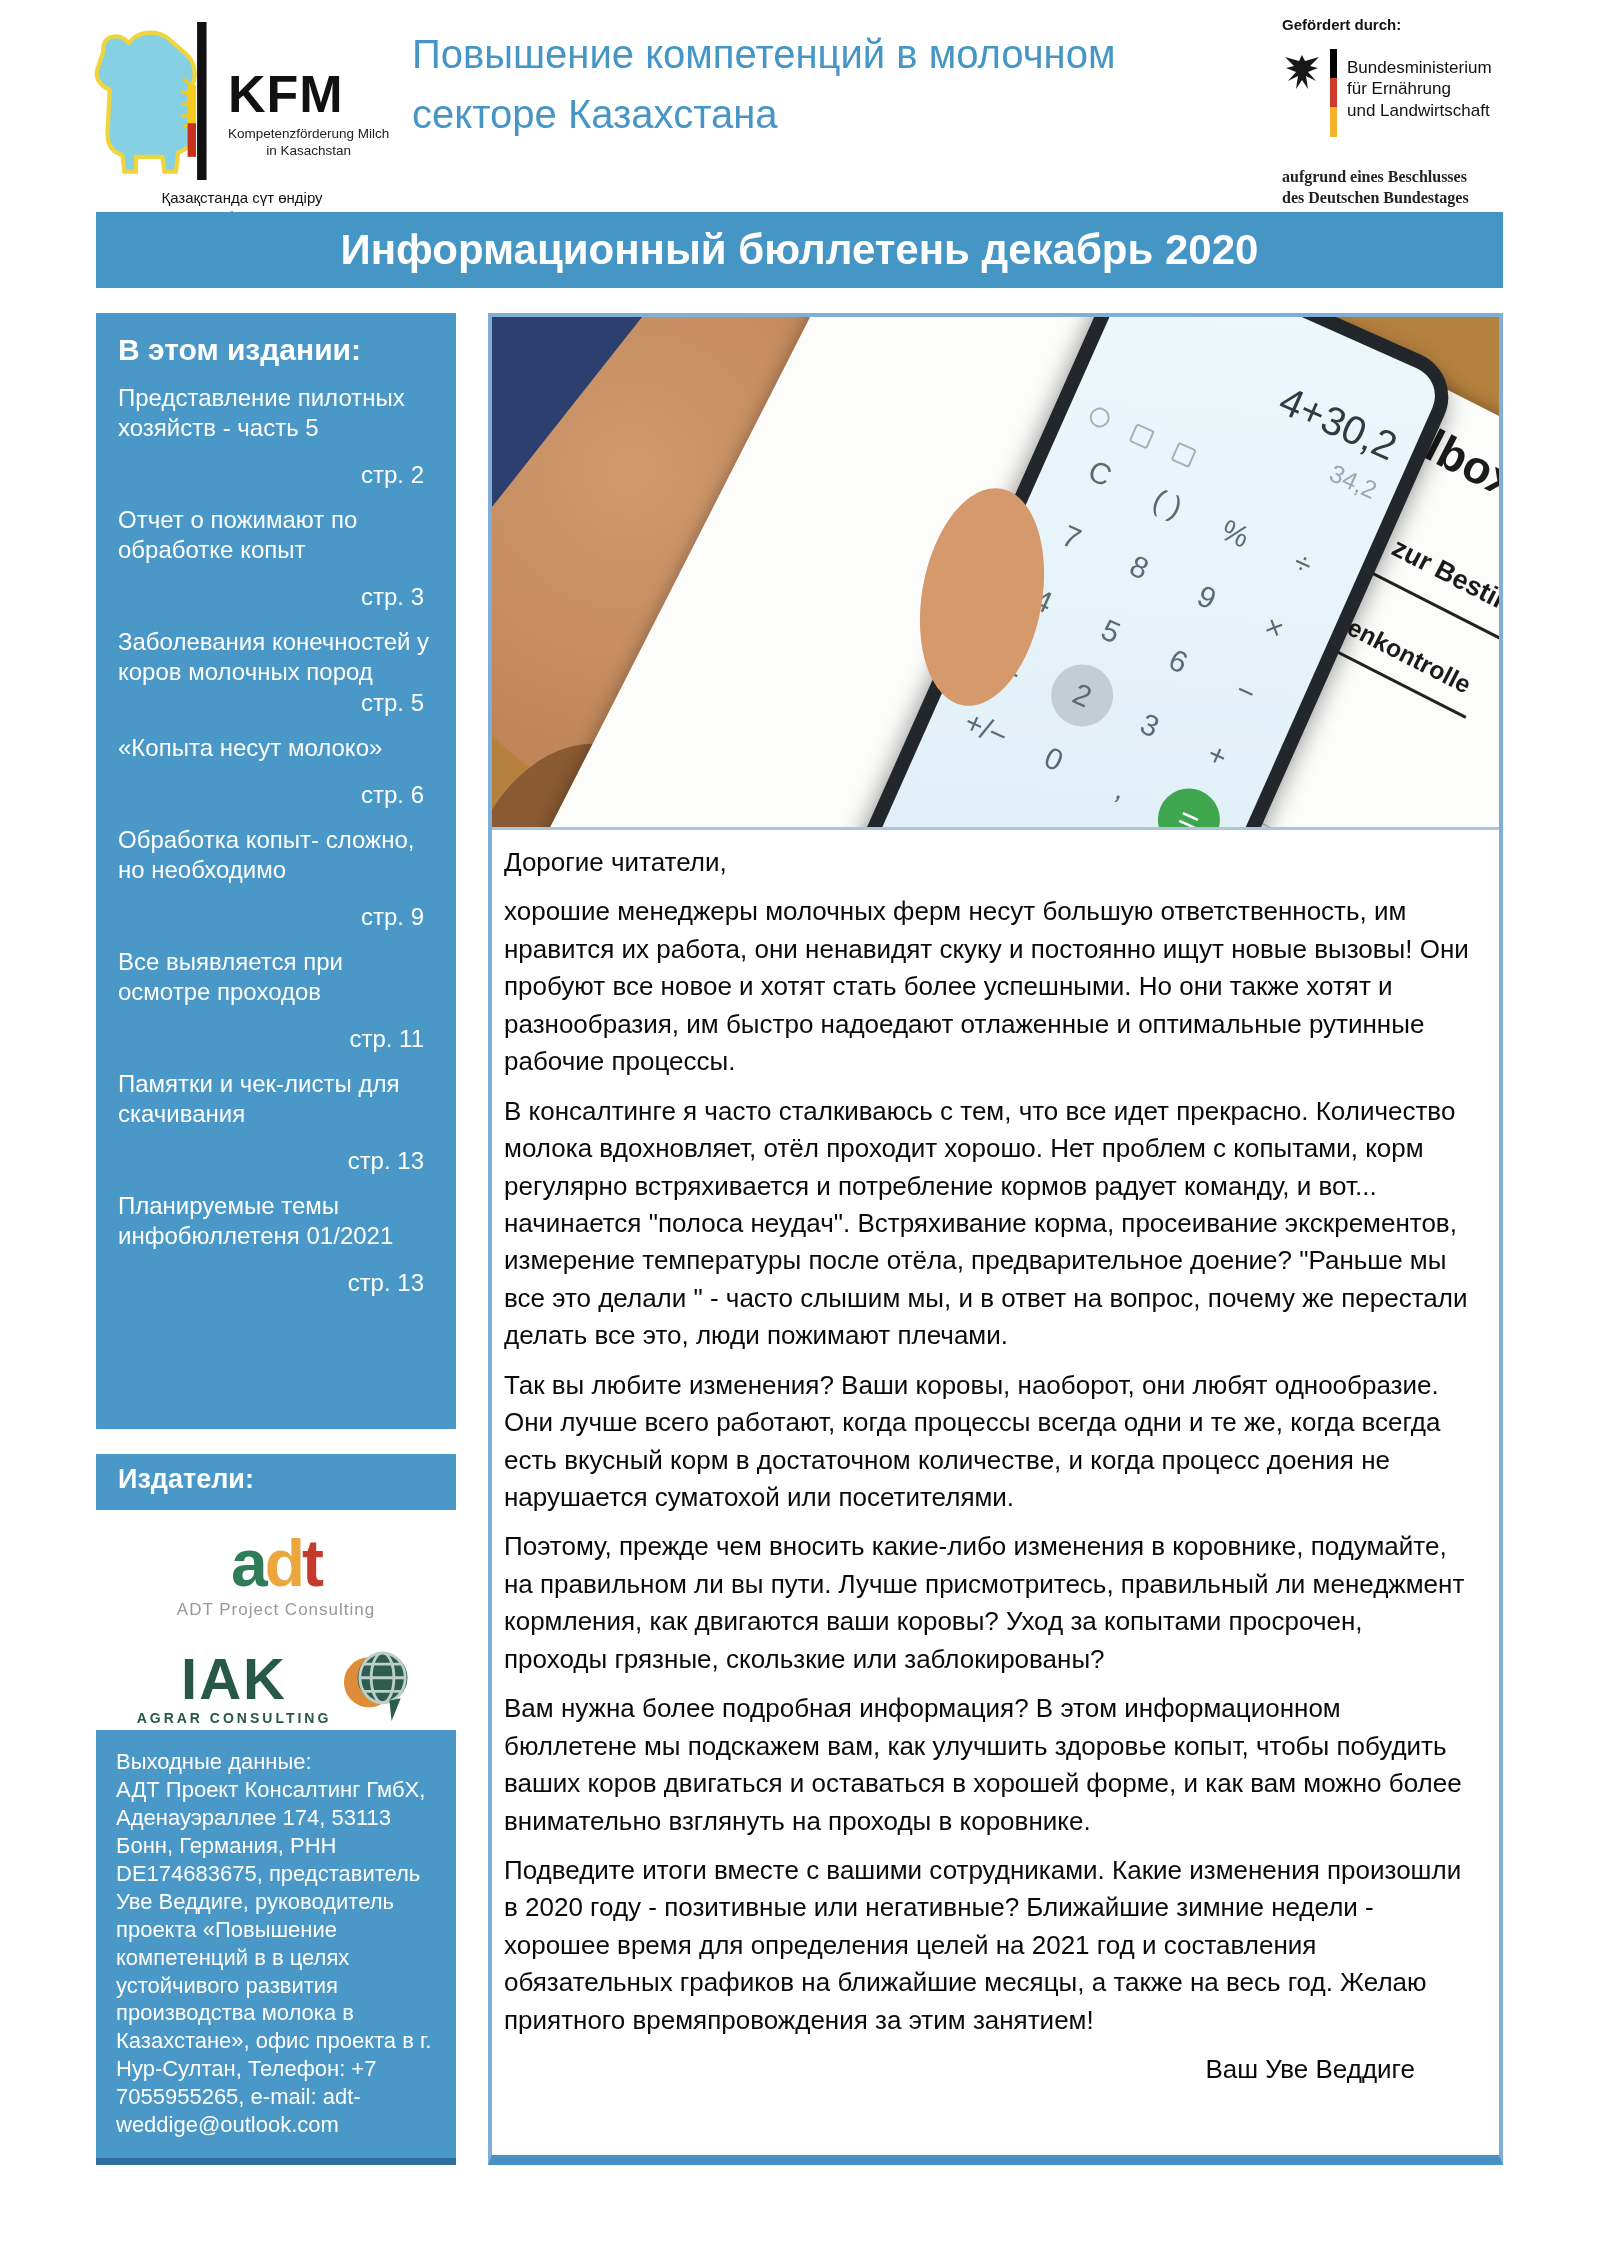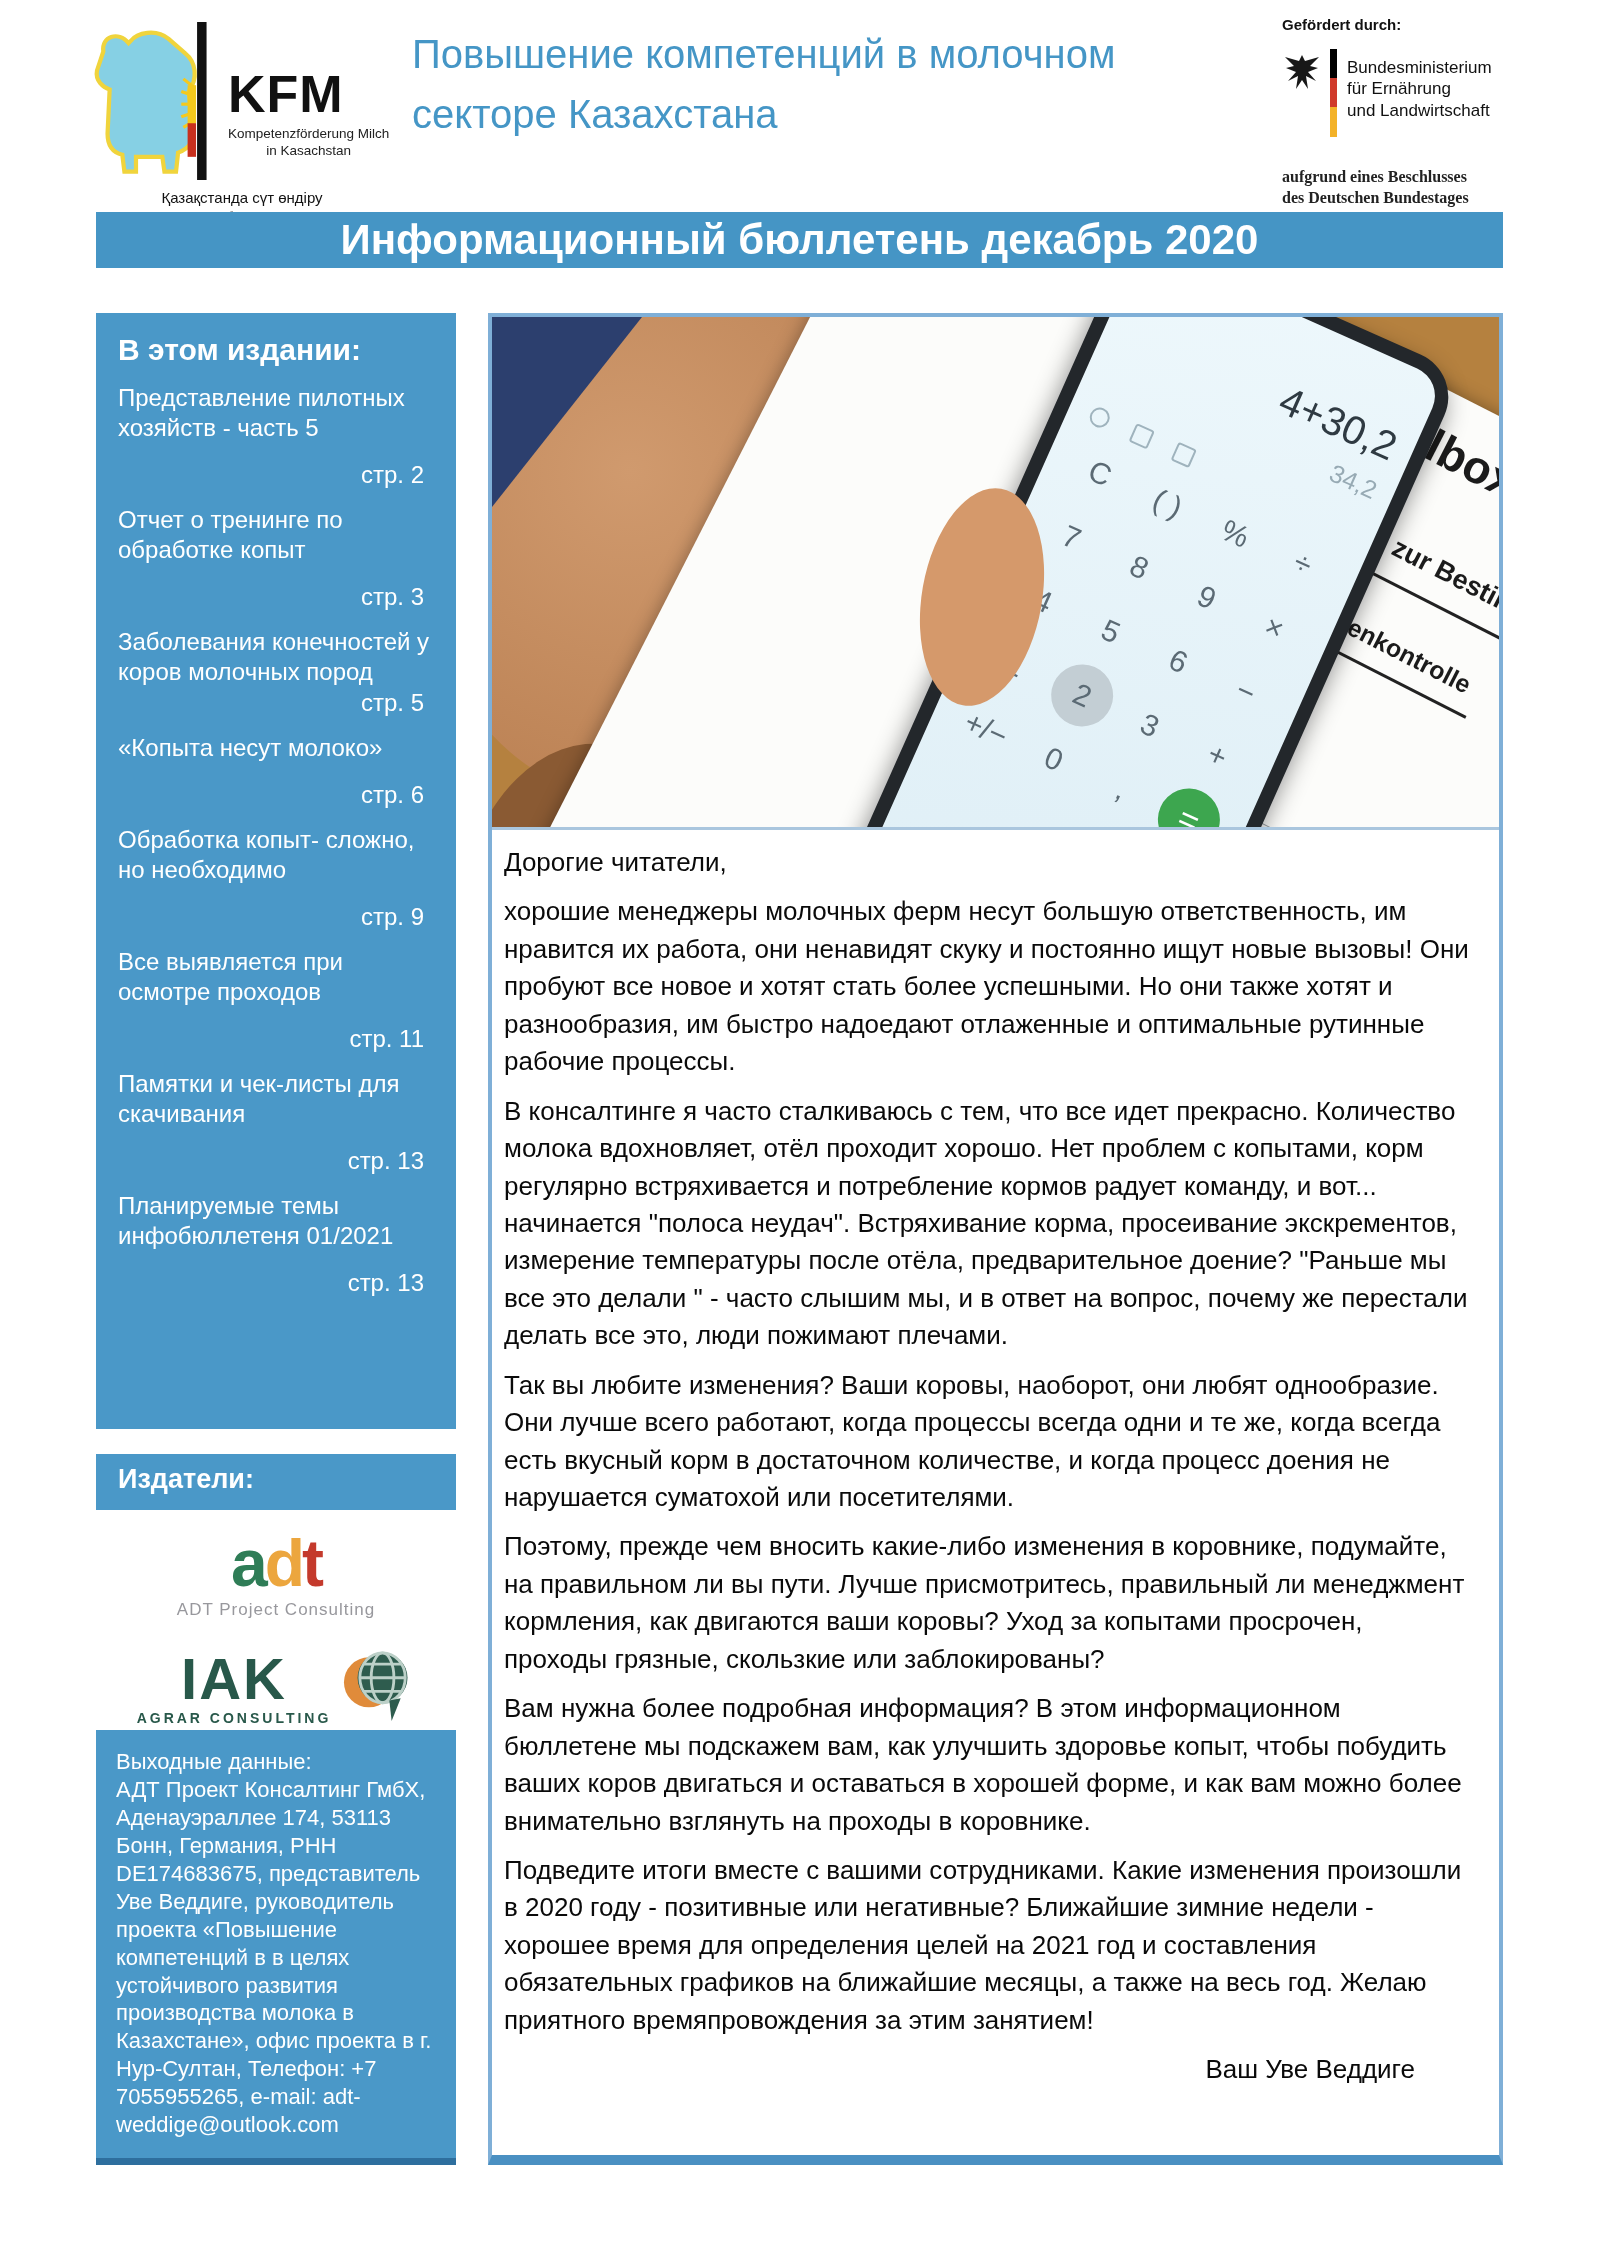--- a/index.html
+++ b/index.html
@@ -18,21 +18,21 @@
   .page-title{left:412px;top:24px;width:900px;font-size:40px;line-height:1.5;color:#4596c6;}
 
   .ministry{left:1282px;top:16px;width:270px;}
   .min-label{font-size:15px;font-weight:bold;color:#111;}
   .min-row{display:flex;align-items:flex-start;margin-top:16px;}
   .min-flag{width:7px;height:88px;margin:0 10px 0 8px;background:linear-gradient(to bottom,#000 0 33%,#d03a2b 33% 66%,#f3b229 66% 100%);}
   .min-name{font-size:17px;color:#111;line-height:1.25;margin-top:8px;}
   .min-note{font-family:"Liberation Serif",serif;font-weight:bold;font-size:16px;color:#222;line-height:1.3;margin-top:30px;}
 
   
-  .banner{left:96px;top:212px;width:1407px;height:56px;background:#4595c5;color:#fff;
+  .banner{left:96px;top:212px;width:1407px;height:76px;background:#4595c5;color:#fff;
           display:flex;align-items:center;justify-content:center;font-size:42px;font-weight:bold;}
 
   
   .leftcol{left:96px;top:313px;width:360px;height:1852px;display:flex;flex-direction:column;}
   .bluebox{background:#4a98c8;color:#fff;box-sizing:border-box;}
   .toc{height:1168px;padding:20px 22px;overflow:hidden;}
   .toc-head{font-size:30px;font-weight:bold;margin-bottom:16px;}
   .toc-item{margin-bottom:16px;}
   .toc-title{font-size:24px;line-height:1.25;}
   .toc-page{font-size:24px;text-align:right;padding-right:10px;margin-top:18px;}
@@ -161,21 +161,21 @@
   <div class="abs leftcol">
 
     <div class="bluebox toc">
       <div class="toc-head">В этом издании:</div>
 
       <div class="toc-item">
         <div class="toc-title">Представление пилотных хозяйств  - часть 5</div>
         <div class="toc-page">стр. 2</div>
       </div>
       <div class="toc-item">
-        <div class="toc-title">Отчет о тренинге по обработке копыт</div>
+        <div class="toc-title">Отчет о пожимают по обработке копыт</div>
         <div class="toc-page">стр.  3</div>
       </div>
       <div class="toc-item">
         <div class="toc-title">Заболевания конечностей у коров молочных пород</div>
         <div class="toc-page" style="margin-top:2px">стр.  5</div>
       </div>
       <div class="toc-item">
         <div class="toc-title">«Копыта несут молоко»</div>
         <div class="toc-page">стр.  6</div>
       </div>

